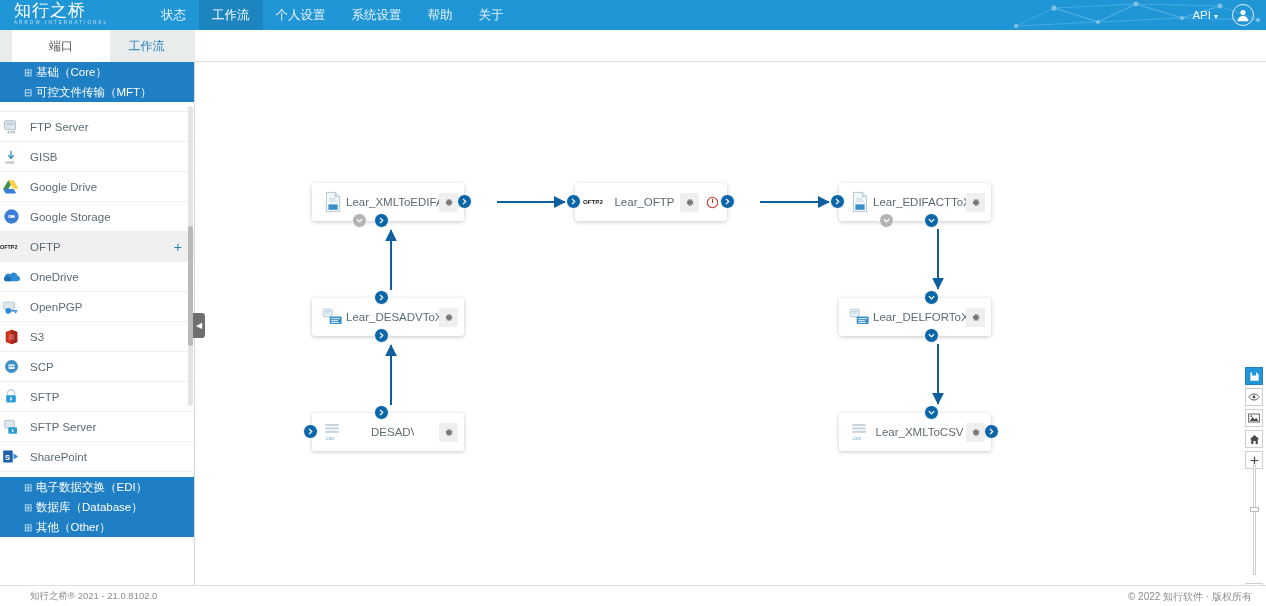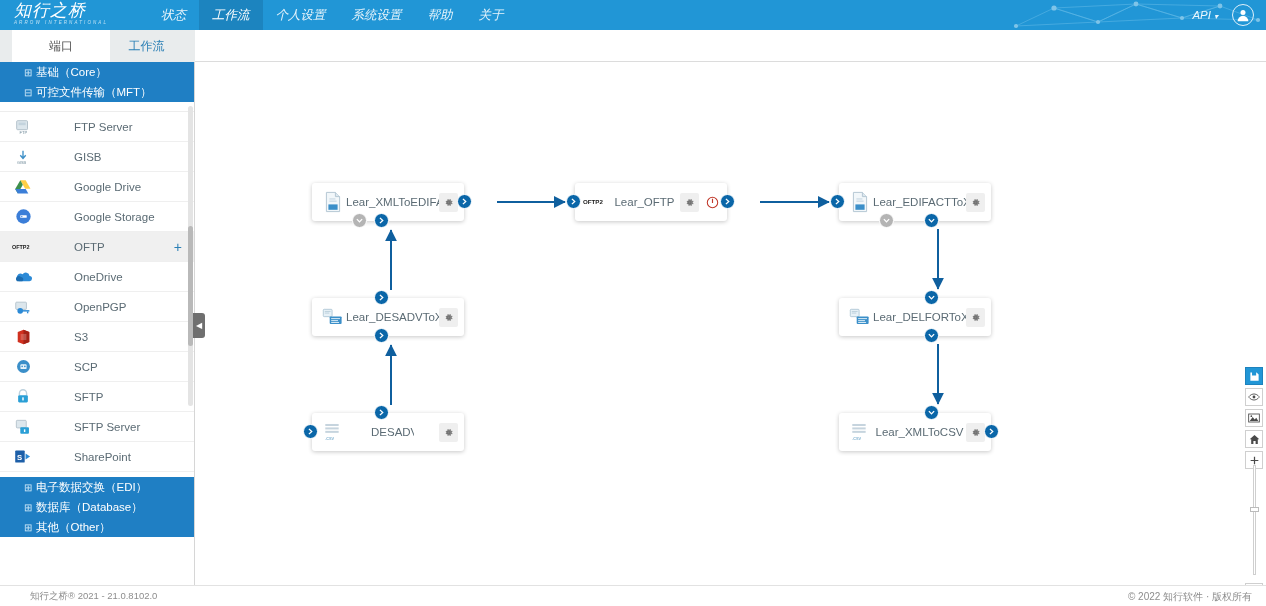--- a/index.html
+++ b/index.html
@@ -10,21 +10,20 @@
     background: #ffffff;
     overflow: hidden;
   }
   #app { position: relative; width: 1266px; height: 606px; }
 
   
   #header {
     position: absolute; left:0; top:0; width:1266px; height:30px;
     background: #2196d6;
     overflow: hidden;
-    font-style: italic;
   }
   #header-deco {
     position:absolute; right:0; top:0; width:260px; height:30px;
     opacity:.55;
   }
   #logo {
     position:absolute; left:14px; top:2px; width:130px; height:26px;
     color:#ffffff;
   }
   #logo .logo-main {
@@ -85,21 +84,21 @@
   .grp .gi { display:inline-block; width:12px; font-size:10px; color:#cfe8f8; }
   #sidebar-scroll {
     position:absolute; left:0; top:42px; width:195px; height:433px;
     overflow:hidden; background:#ffffff;
   }
   .partial-row {
     height:8px; overflow:hidden; position:relative; border-bottom:1px solid #ededed;
   }
   .port-row {
     position:relative; height:30px; border-bottom:1px solid #efefef;
-    display:flex; align-items:center; cursor:pointer; padding-left:12px;gap:32px;
+    display:flex; align-items:center; cursor:pointer; 
   }
   .port-row.hover { background:#f0f0f0; }
   .port-row .pico {
     width:22px; height:20px; margin-right:8px; flex:0 0 22px;
     display:flex; align-items:center; justify-content:center;
   }
   .port-row .plabel { font-size:11.5px; color:#5b6b74; white-space:nowrap; }
   .port-row .plus {
     position:absolute; right:13px; top:8px; font-size:14px; color:#2a7fb5; line-height:14px;
   }

